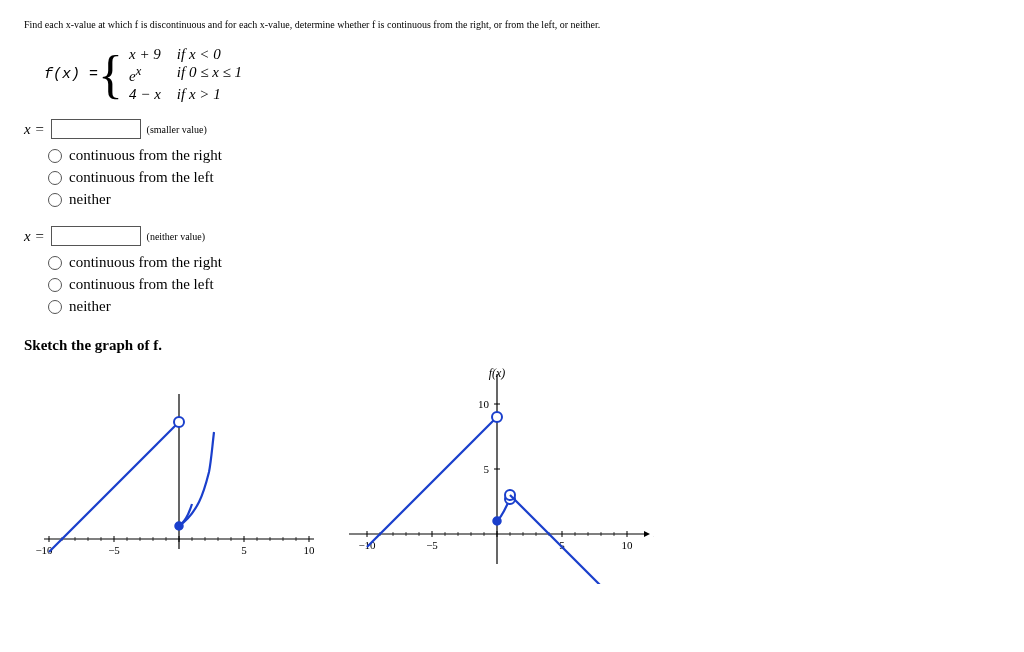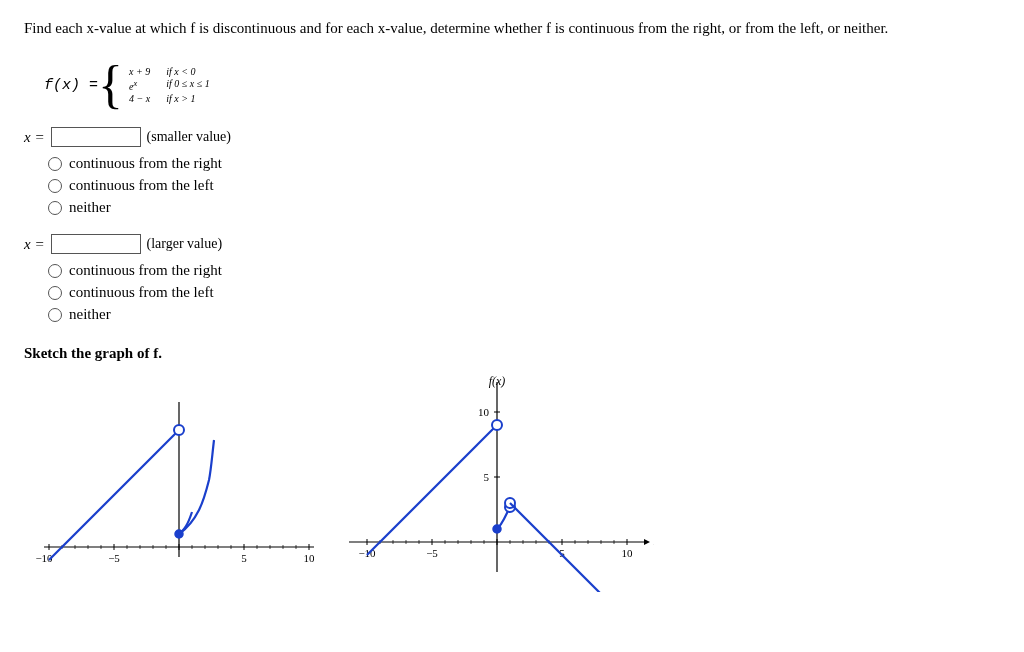--- a/index.html
+++ b/index.html
@@ -6,22 +6,22 @@
     body {
       font-family: "Times New Roman", Times, serif;
       font-size: 15px;
       background: #fff;
       color: #000;
       padding: 18px 24px;
       width: 1024px;
       min-height: 652px;
     }
     .problem-statement {
-      font-size: 15px;
-      margin-bottom: 20px;
+      font-size: 10px;
+      margin-bottom: 14px;
       line-height: 1.4;
     }
     .piecewise {
       display: flex;
       align-items: center;
       margin: 10px 0 16px 20px;
       font-size: 15px;
     }
     .piecewise .fx {
       font-style: italic;
@@ -31,40 +31,40 @@
       font-size: 52px;
       line-height: 1;
       font-weight: 100;
       margin-right: 6px;
       font-family: "Times New Roman", serif;
     }
     .cases-table {
       display: grid;
       grid-template-columns: auto auto;
       gap: 1px 16px;
-      font-size: 10px;
+      font-size: 15px;
     }
     .cases-table .case-expr { font-style: italic; }
     .cases-table .case-cond { font-style: italic; }
 
     .x-question {
       margin-bottom: 8px;
       display: flex;
       align-items: center;
       gap: 6px;
     }
     .x-label { font-style: italic; font-size: 15px; }
     .x-input {
       border: 1px solid #555;
       width: 90px;
       height: 20px;
       font-size: 14px;
       padding: 0 3px;
     }
-    .x-note { font-size: 14px; }
+    .x-note { font-size: 10px; }
 
     .radio-group {
       margin-left: 24px;
       margin-bottom: 4px;
       text-align: right;
     }
     .radio-option {
       display: flex;
       align-items: center;
       gap: 7px;
@@ -142,21 +142,21 @@
       <span class="radio-circle"></span>
       <span>neither</span>
     </div>
   </div>
 </div>
 
 <div class="section-gap">
   <div class="x-question">
     <span class="x-label"><i>x</i> =</span>
     <input class="x-input" type="text" value="" style="">
-    <span class="x-note">(larger value)</span>
+    <span class="x-note">(neither value)</span>
   </div>
   <div class="radio-group">
     <div class="radio-option">
       <span class="radio-circle"></span>
       <span>continuous from the right</span>
     </div>
     <div class="radio-option">
       <span class="radio-circle"></span>
       <span>continuous from the left</span>
     </div>

